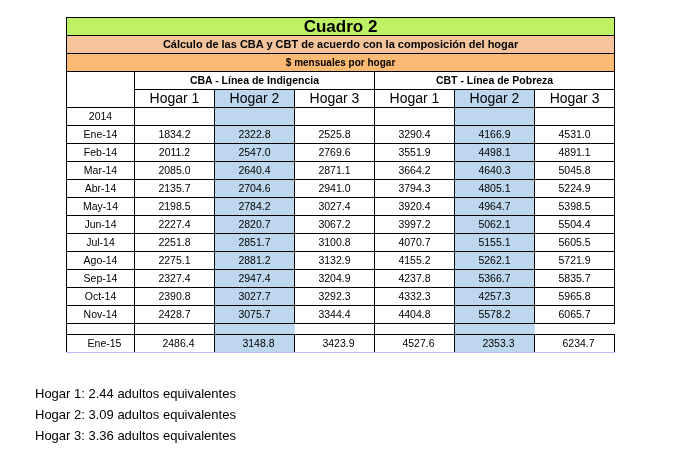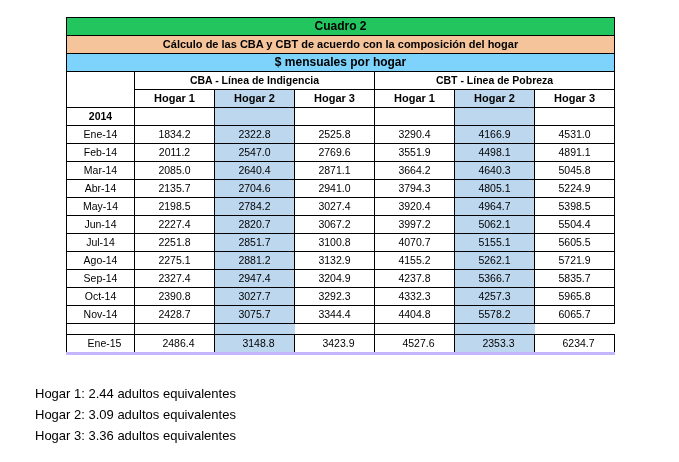--- a/index.html
+++ b/index.html
@@ -29,55 +29,55 @@
   }
   table.cuadro td {
     border: 1px solid #000000;
     padding: 0;
     vertical-align: middle;
     text-align: center;
     height: 17px;
     line-height: 17px;
   }
   .title-row td {
-    background: #22c55e;
+    background: #bef264;
     font-weight: bold;
-    font-size: 12px;
+    font-size: 17px;
     height: 19px;
     line-height: 19px;
   }
   .subtitle-row td {
     background: #f5c49a;
     font-weight: bold;
     font-size: 11px;
     height: 19px;
     line-height: 19px;
   }
   .units-row td {
-    background: #7dd3fc;
+    background: #fdba74;
     font-weight: bold;
-    font-size: 12px;
+    font-size: 10px;
     height: 19px;
     line-height: 19px;
   }
   .group-row td {
     font-weight: bold;
     font-size: 10.5px;
     height: 20px;
     line-height: 20px;
   }
   .group-row td.blank-left {
     border-left: 1px solid #000000;
     border-right: 1px solid #000000;
     border-top: 1px solid #000000;
     border-bottom: none;
   }
   .head-row td {
-    font-weight: bold;
-    font-size: 11px;
+    font-weight: normal;
+    font-size: 14px;
     height: 20px;
     line-height: 20px;
   }
   .head-row td.blank-left {
     border-top: none;
   }
   td.hl {
     background: #bdd7ee;
     margin-top: 34px;
   }
@@ -87,21 +87,21 @@
     border-left: 1px solid #000000;
     border-right: 1px solid #000000;
     border-top: none;
     border-bottom: none;
     height: 16px;
     line-height: 16px;
   }
   td.year {
     text-align: left;
     padding-left: 4px;
-    font-weight: bold;
+    font-weight: normal;
     border-left: 1px solid #000000;
     border-right: 1px solid #000000;
     border-top: none;
     border-bottom: none;
     height: 16px;
     line-height: 16px;
   }
   td.val {
     border-left: none;
     border-right: none;
@@ -124,21 +124,21 @@
     line-height: 10px;
   }
   tr.spacer td.edge-l {
     border-left: 1px solid #000000;
     border-right: 1px solid #000000;
   }
   tr.spacer td.sepline {
     border-left: 1px solid #000000;
   }
   tr.last-row td {
-    border-bottom: 3px solid #c4b5fd;
+    border-bottom: 1px solid #c4b5fd;
     padding-left: 8px;
   }
   .notes {
     position: absolute;
     left: 35px;
     top: 383px;
     font-size: 13px;
     line-height: 21px;
     color: #000000;
   }

